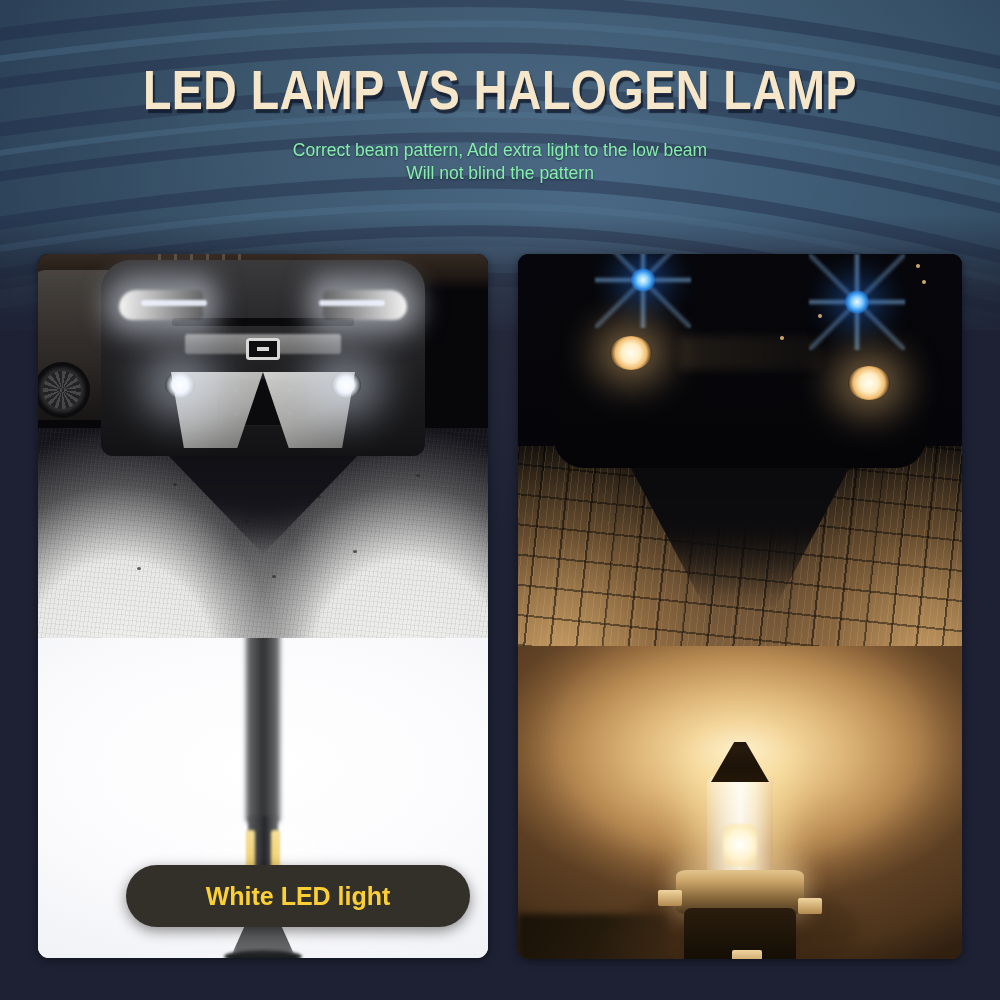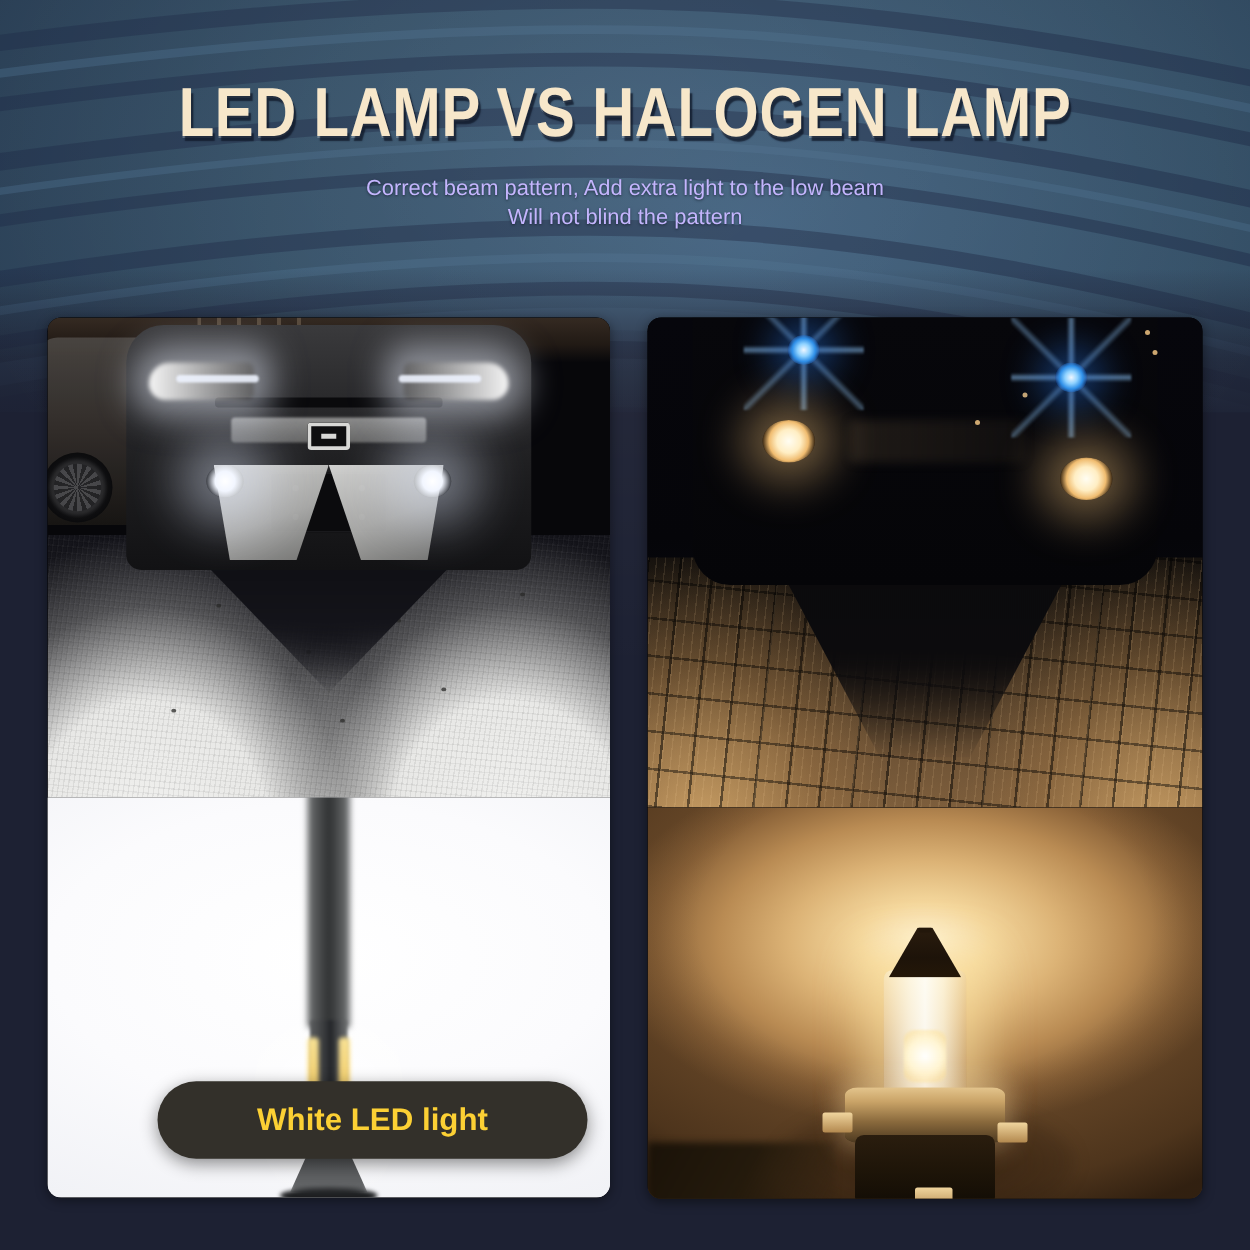--- a/index.html
+++ b/index.html
@@ -38,21 +38,21 @@
     font-size:47px; font-weight:bold; letter-spacing:.5px;
     color:#f7e7ca;
     text-shadow:2px 3px 1px rgba(14,22,38,.75), 0 1px 0 rgba(255,255,255,.25);
     line-height:1;
     transform:scaleY(1.18) scaleX(.99);
     transform-origin:center top;
     white-space:nowrap;
   }
   #sub{
     margin-top:30px;
-    font-size:17.5px; color:#c4b5fd; line-height:1.32;
+    font-size:17.5px; color:#86efac; line-height:1.32;
     text-shadow:0 1px 2px rgba(10,16,30,.6);
   }
   #sub .l2{ display:block; }
 
   
   .panel{
     position:absolute; z-index:2;
     border-radius:11px; overflow:hidden;
     background:#000;
     box-shadow:0 2px 9px rgba(0,0,0,.45);

